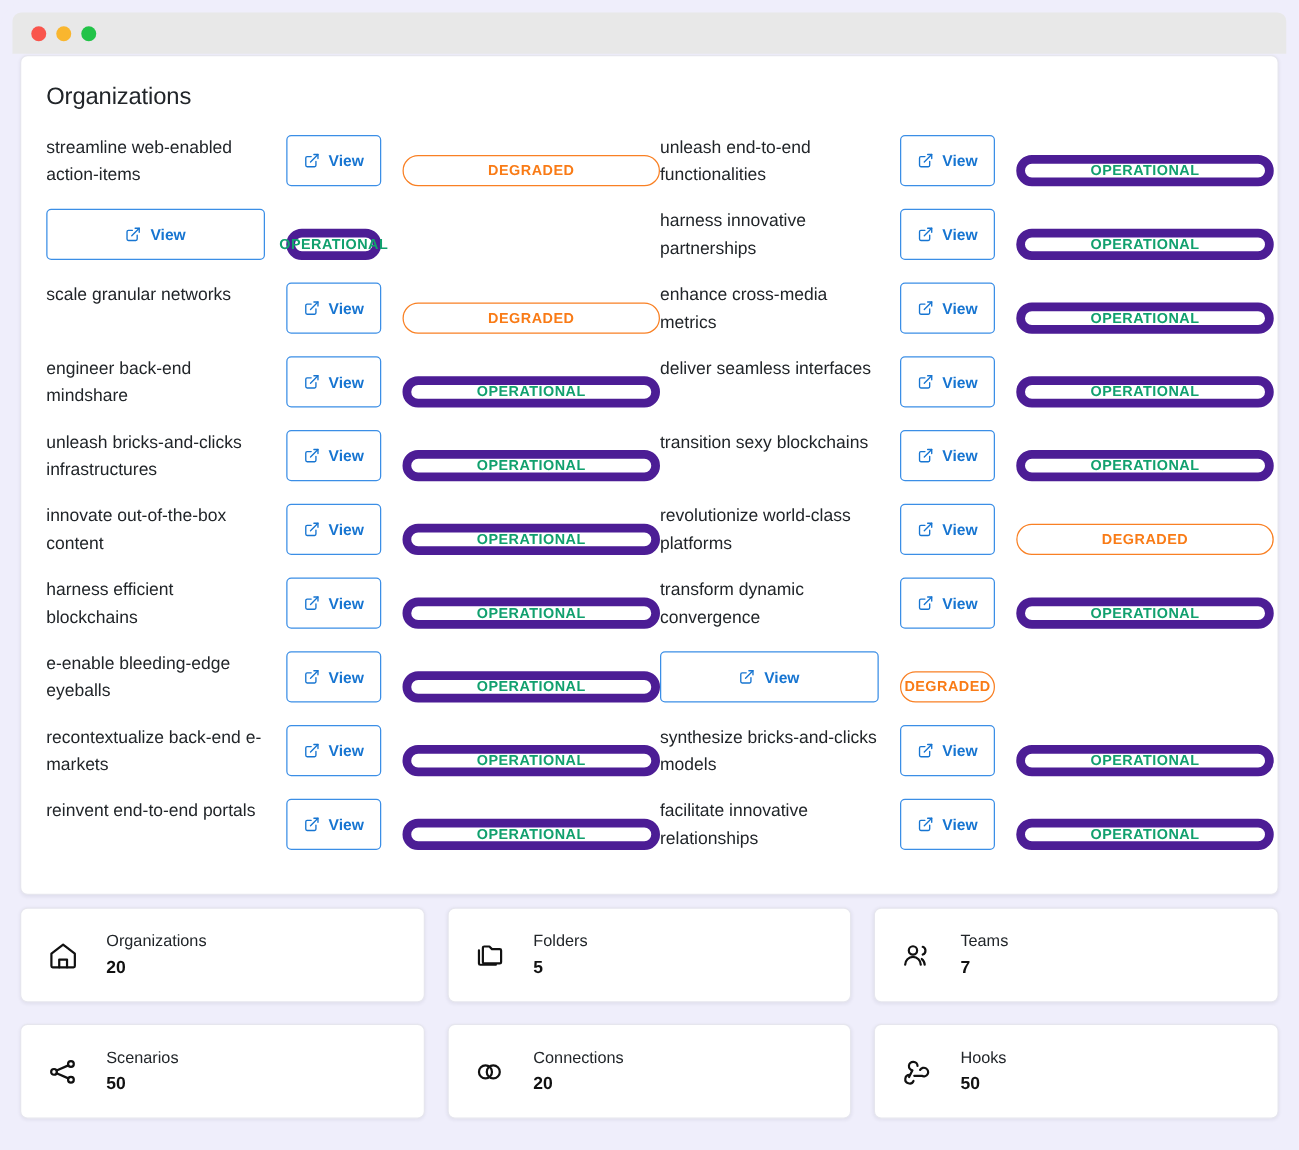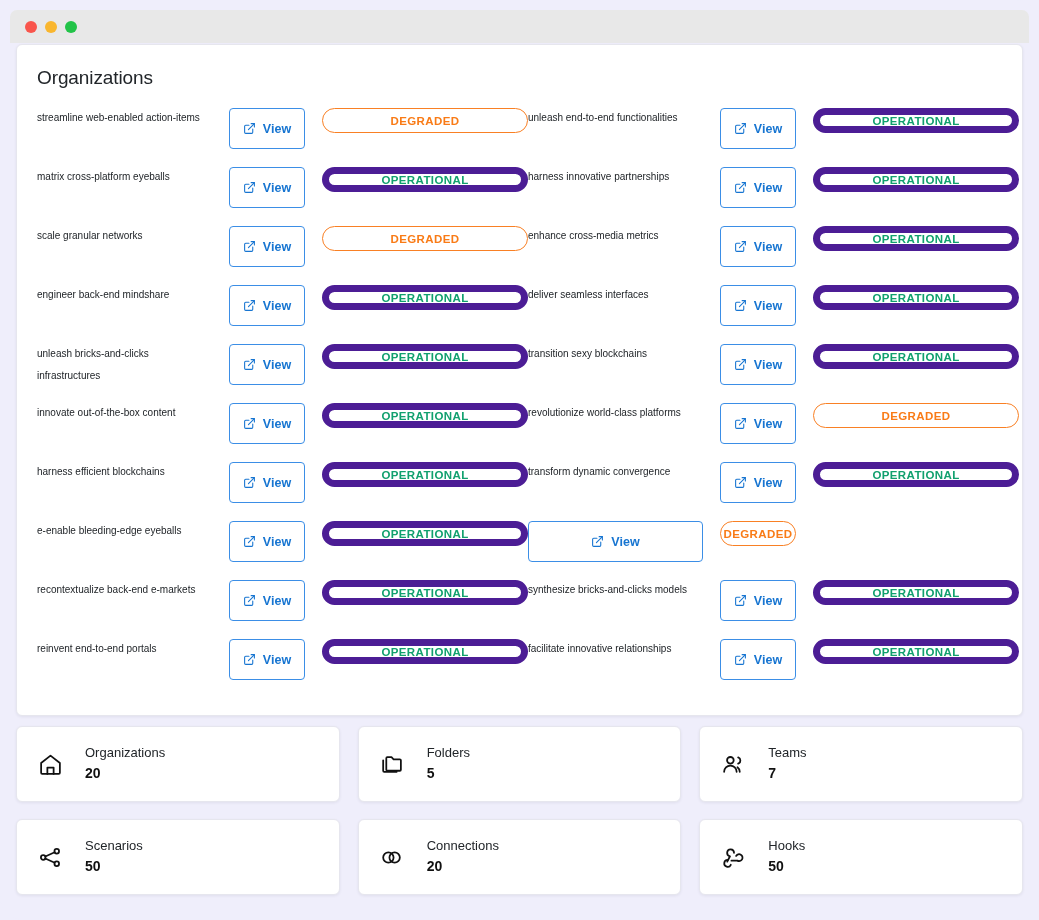--- a/index.html
+++ b/index.html
@@ -62,21 +62,21 @@
   .org-col { display: flex; flex-direction: column; }
 
   .org-row {
     display: grid;
     grid-template-columns: 175px 76px auto;
     align-items: start;
     column-gap: 17px;
     min-height: 59px;
   }
   .org-name {
-    font-size: 10px;
+    font-size: 14px;
     line-height: 21.5px;
     color: #212529;
     padding-top: 4px;
     word-break: break-word;
   }
 
   .view-btn {
     display: inline-flex;
     align-items: center;
     justify-content: center;
@@ -99,21 +99,21 @@
     display: inline-flex;
     align-items: center;
     justify-content: center;
     height: 25px;
     padding: 0 13px;
     border-radius: 13px;
     font-size: 11.5px;
     font-weight: bold;
     letter-spacing: 0.4px;
     background: #ffffff;
-    margin-top: 5px;
+    margin-top: 21px;
     white-space: nowrap;
   }
   .badge.operational { border: 7px solid #4c1d95; color: #11a06e; }
   .badge.degraded    { border: 1px solid #f98024; color: #f97b16; }
 
   
   .stats {
     position: absolute;
     left: 16px; top: 726px;
     width: 1007px;
@@ -168,21 +168,20 @@
                   <path d="M18 13v6a2 2 0 0 1-2 2H5a2 2 0 0 1-2-2V8a2 2 0 0 1 2-2h6"></path>
                   <polyline points="15 3 21 3 21 9"></polyline>
                   <line x1="10" y1="14" x2="21" y2="3"></line>
                 </svg>
               </span>
               <span>View</span>
             </button>
             <span class="badge degraded">DEGRADED</span>
           </div>
           <div class="org-row">
-            <div class="org-name">matrix cross-platform eyeballs</div>
             <button class="view-btn">
               <span>
                 <svg width="13" height="13" viewBox="0 0 24 24" fill="none" stroke="currentColor" stroke-width="2" stroke-linecap="round" stroke-linejoin="round">
                   <path d="M18 13v6a2 2 0 0 1-2 2H5a2 2 0 0 1-2-2V8a2 2 0 0 1 2-2h6"></path>
                   <polyline points="15 3 21 3 21 9"></polyline>
                   <line x1="10" y1="14" x2="21" y2="3"></line>
                 </svg>
               </span>
               <span>View</span>
             </button>

